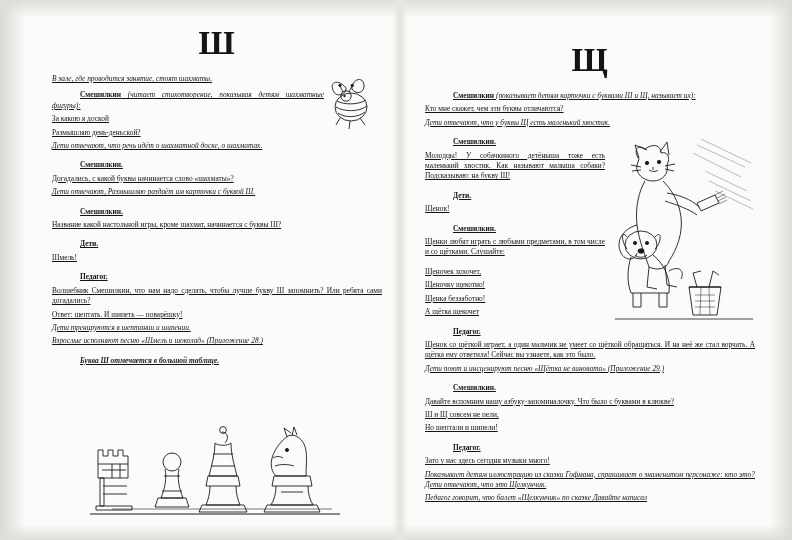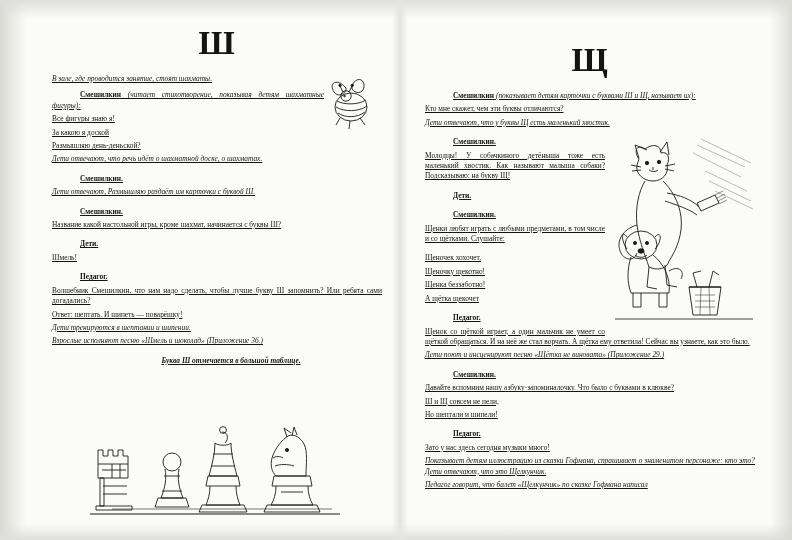--- a/index.html
+++ b/index.html
@@ -86,21 +86,21 @@
   }
   .bigletter.right { margin-top: 17px; }
 
   p {
     margin: 0 0 3px 0;
   }
   .it { font-style: italic; }
   .b { font-weight: bold; padding-left: 28px; }
   .gap { height: 6px; }
   .gap-sm { height: 3px; }
-  .center { text-align: center; }
+  .center { text-align: left; }
   
   .chess-wrap {
     position: absolute;
     left: 30px;
     top: 380px;
     width: 270px;
     height: 115px;
   }
   .flowtext { position: relative; text-decoration: underline; }
   .float-right-bee {
@@ -150,39 +150,39 @@
 
           <path d="M16 44 L12 51"></path>
           <path d="M26 47 L25 55"></path>
           <path d="M36 44 L41 51"></path>
         </svg>
       </div>
 
       <p class="it">В зале, где проводится занятие, стоят шахматы.</p>
       <div class="gap-sm"></div>
       <p><span class="b">Смешилкин</span><span class="it"> (читает стихотворение, показывая детям шахматные фигуры):</span></p>
-      <p>Все фигуры знаю я!</p>
       <p>За какою я доской</p>
       <p>Размышляю день-деньской?</p>
       <p class="it">Дети отвечают, что речь идёт о шахматной доске, о шахматах.</p>
       <div class="gap"></div>
       <p class="b">Смешилкин.</p>
+      <p>Догадались, с какой буквы начинается слово «шахматы»?</p>
       <p class="it">Дети отвечают, Размышляю раздаёт им карточки с буквой Ш.</p>
       <div class="gap"></div>
       <p class="b">Смешилкин.</p>
       <p>Название какой настольной игры, кроме шахмат, начинается с буквы Ш?</p>
       <div class="gap"></div>
       <p class="b">Дети.</p>
       <p>Шмель!</p>
       <div class="gap"></div>
       <p class="b">Педагог.</p>
       <p>Волшебник Смешилкин, что нам надо сделать, чтобы лучше букву Ш запомнить? Или ребята сами догадались?</p>
       <p>Ответ: шептать. И шипеть — поварёшку!</p>
       <p class="it">Дети тренируются в шептании и шипении.</p>
-      <p class="it">Взрослые исполняют песню «Шмель и шоколад» (Приложение 36.)</p>
+      <p class="it">Взрослые исполняют песню «Шмель и шоколад» (Приложение 28.)</p>
       <div class="gap"></div>
       <p class="center it b">Буква Ш отмечается в большой таблице.</p>
     </div>
 
     <div class="chess-wrap">
       <svg width="270" height="115" viewBox="0 0 270 115" fill="none" stroke="#1b1b1b" stroke-width="0.9">
 
         <path d="M8 108 L258 108" stroke-width="1"></path>
         <path d="M30 103 L250 103" stroke-width="0.6"></path>
 
@@ -327,20 +327,21 @@
           </g>
 
           <path d="M10 182 L148 182" stroke-width="0.8"></path>
         </svg>
       </div>
 
       <p class="b">Смешилкин.</p>
       <p>Молодцы! У собачкиного детёныша тоже есть маленький хвостик. Как называют малыша собаки? Подсказываю: на букву Щ!</p>
       <div class="gap"></div>
       <p class="b">Дети.</p>
+      <p>Щенок!</p>
       <div class="gap"></div>
       <p class="b">Смешилкин.</p>
       <p>Щенки любят играть с любыми предметами, в том числе и со щётками. Слушайте:</p>
       <div class="gap"></div>
       <p>Щеночек хохочет,</p>
       <p>Щеночку щекотно!</p>
       <p>Щенка беззаботно!</p>
       <p>А щётка щекочет</p>
       <div class="gap"></div>
       <p class="b">Педагог.</p>
@@ -348,17 +349,17 @@
       <p class="it">Дети поют и инсценируют песню «Щётка не виновата» (Приложение 29.)</p>
       <div class="gap"></div>
       <p class="b">Смешилкин.</p>
       <p>Давайте вспомним нашу азбуку-запоминалочку. Что было с буквами в клюкве?</p>
       <p>Ш и Щ совсем не пели,</p>
       <p>Но шептали и шипели!</p>
       <div class="gap"></div>
       <p class="b">Педагог.</p>
       <p>Зато у нас здесь сегодня музыки много!</p>
       <p class="it">Показывает детям иллюстрацию из сказки Гофмана, спрашивает о знаменитом персонаже: кто это? Дети отвечают, что это Щелкунчик.</p>
-      <p class="it">Педагог говорит, что балет «Щелкунчик» по сказке Гофмана написал</p>
+      <p class="it">Педагог говорит, что балет «Щелкунчик» по сказке Давайте написал</p>
     </div>
   </div>
 
 </div>
 
 </body></html>

